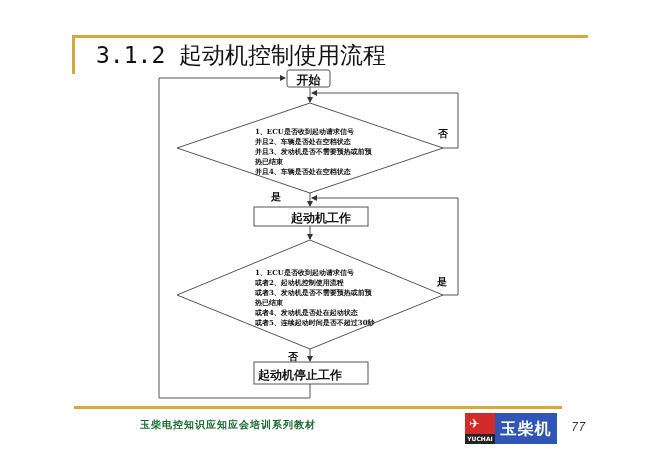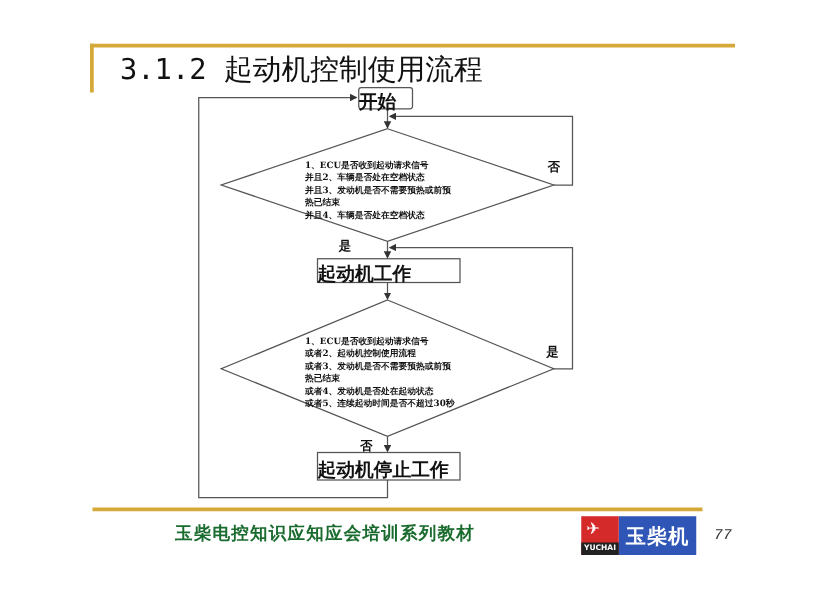--- a/index.html
+++ b/index.html
@@ -3,25 +3,25 @@
 <meta charset="utf-8">
 <style>
   html, body { margin: 0; padding: 0; background: #ffffff; }
   body { width: 670px; height: 472px; position: relative; overflow: hidden; font-family: "DejaVu Sans", sans-serif; }
   .gold-top { position: absolute; left: 72px; top: 35px; width: 516px; height: 3px; background: #d4a93a; }
   .gold-left { position: absolute; left: 72px; top: 35px; width: 3px; height: 39px; background: #d4a93a; }
   .title { position: absolute; left: 82px; top: 40px; font-size: 23px; color: #111; font-family: "DejaVu Sans Mono", monospace; letter-spacing: 0px; white-space: nowrap; margin-left: 14px; }
   .title .cn { font-family: "DejaVu Sans", sans-serif; }
   svg.flow { position: absolute; left: 0; top: 0; }
   .node-text { position: absolute; font-family: "DejaVu Serif", serif; color: #111; white-space: nowrap; }
-  .box-label { font-size: 15px; font-weight: bold; }
-  .cond { font-size: 7px; line-height: 10px; font-weight: bold; }
+  .box-label { font-size: 12px; font-weight: bold; text-align: center; }
+  .cond { font-size: 7px; line-height: 10px; font-weight: bold; margin-left: 11px; }
   .yesno { font-size: 10px; font-weight: bold; }
   .gold-bottom { position: absolute; left: 74px; top: 406px; width: 488px; height: 3px; background: #d4a93a; }
-  .footer-text { position: absolute; left: 140px; top: 418px; font-size: 14px; font-weight: bold; color: #1a6b2e; letter-spacing: 1px; font-family: "DejaVu Serif", serif; white-space: nowrap; }
+  .footer-text { position: absolute; left: 140px; top: 418px; font-size: 10px; font-weight: bold; color: #1a6b2e; letter-spacing: 1px; font-family: "DejaVu Serif", serif; white-space: nowrap; }
   .logo { position: absolute; left: 465px; top: 413px; width: 92px; height: 31px; display: flex; }
   .logo-red { width: 30px; height: 31px; background: #d42a2a; position: relative; }
   .logo-red .mark { position: absolute; left: 4px; top: 3px; font-size: 13px; color: #fff; font-weight: bold; }
   .logo-red .yuchai { position: absolute; left: 0; bottom: 0; width: 30px; height: 10px; background: #222; color: #fff; font-size: 6px; font-weight: bold; text-align: center; line-height: 10px; font-family: "DejaVu Sans", sans-serif; }
   .logo-blue { flex: 1; background: #2f56b6; color: #fff; font-size: 16px; font-weight: bold; text-align: center; line-height: 31px; letter-spacing: 1px; }
   .page-num { position: absolute; left: 571px; top: 421px; font-size: 12px; font-style: italic; color: #333; font-family: Liberation Mono, monospace; }
 </style>
 </head>
 <body>
 

